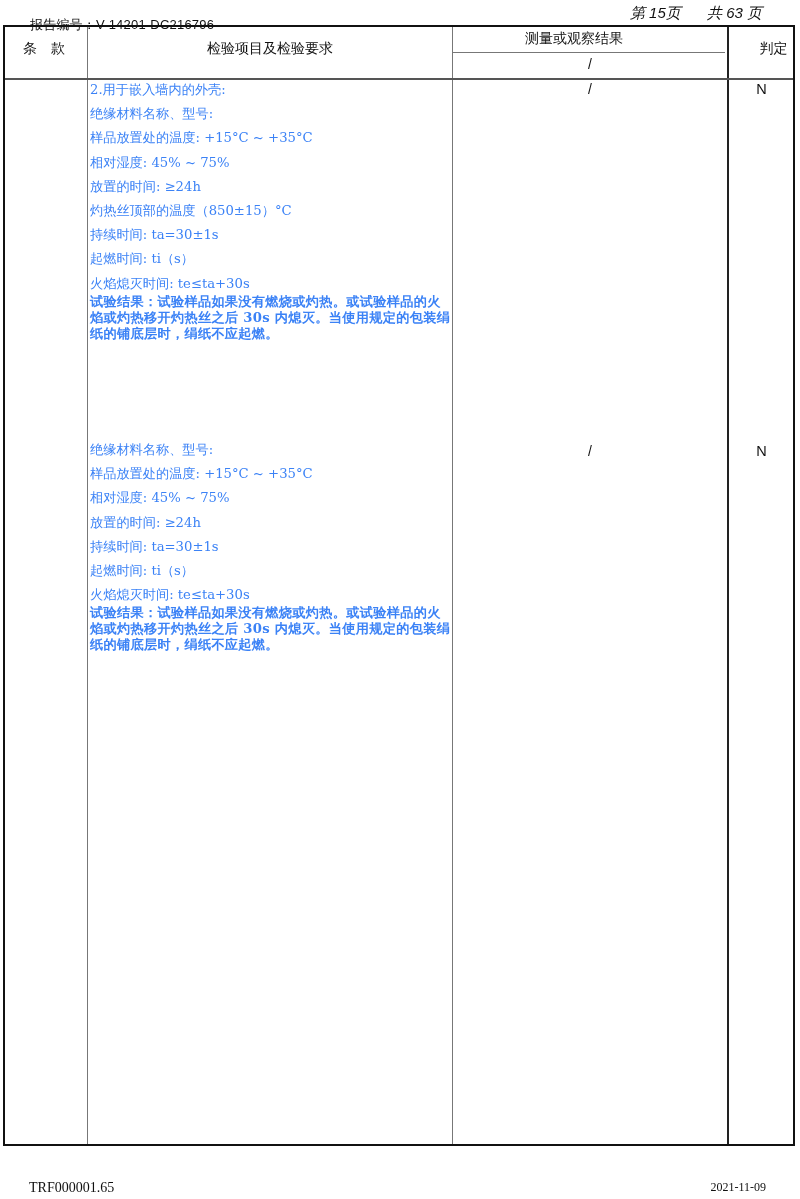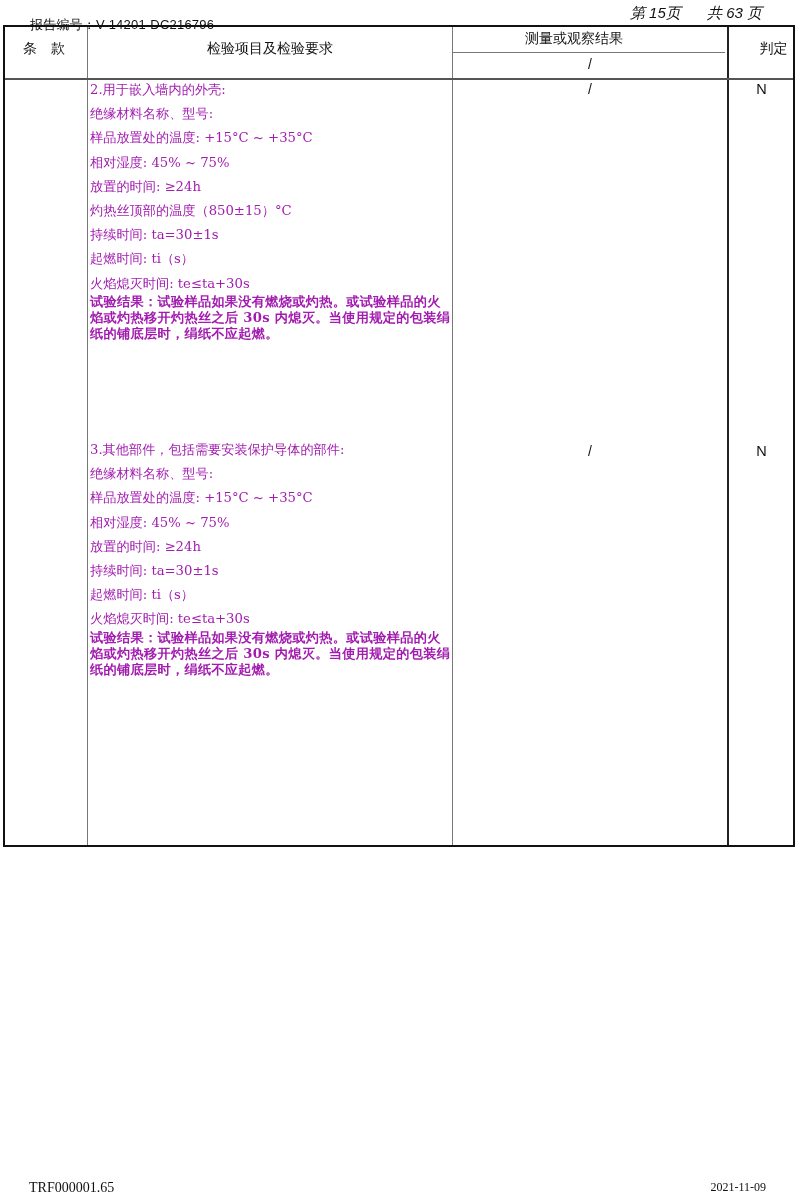--- a/index.html
+++ b/index.html
@@ -2,37 +2,37 @@
 <html><head>
 <meta charset="utf-8">
 <style>
   html, body { margin: 0; padding: 0; background: #ffffff; }
   body { width: 800px; height: 1199px; position: relative; overflow: hidden; color: #111; }
   .hdr-left { position: absolute; left: 30px; top: 16px; font-family: "Liberation Sans", "DejaVu Sans", sans-serif; font-size: 13px; letter-spacing: 0.2px; }
   .hdr-right { position: absolute; right: 38px; top: 4px; font-family: "Liberation Sans", "DejaVu Sans", sans-serif; font-size: 15px; }
   .hdr-right span { display: inline-block; font-style: italic; }
   .hdr-right .pg-total { margin-left: 22px; }
 
-  .tbl { position: absolute; left: 3px; top: 25px; width: 792px; height: 822px; border: 2px solid #111; box-sizing: border-box; }
+  .tbl { position: absolute; left: 3px; top: 25px; width: 792px; height: 1121px; border: 2px solid #111; box-sizing: border-box; }
   .vline { position: absolute; top: 0; bottom: 0; width: 1px; background: #777; }
   .vline.v1 { left: 82px; }
   .vline.v2 { left: 447px; }
   .vline.v3 { left: 722px; width: 1.5px; background: #222; }
   .hline { position: absolute; left: 0; right: 0; height: 1.5px; background: #555; }
   .hline.h-head { top: 51px; }
   .hline.h-sub { top: 25px; left: 448px; right: 68px; height: 1px; background: #777; }
 
   .cell { position: absolute; font-family: "Liberation Sans", "DejaVu Sans", sans-serif; font-size: 14px; text-align: center; }
   .c-clause { left: 0; width: 82px; top: 13px; letter-spacing: 14px; padding-left: 10px; box-sizing: border-box; }
   .c-item { left: 83px; width: 364px; top: 13px; }
   .c-meas { left: 432px; width: 274px; top: 3px; }
   .c-meas-sub { left: 448px; width: 274px; top: 29px; }
   .c-verdict { left: 723px; width: 67px; top: 13px; padding-left: 12px; }
 
-  .block { position: absolute; left: 85px; width: 362px; font-family: "DejaVu Serif", "Liberation Serif", serif; font-size: 13.2px; color: #a21caf; }
+  .block { position: absolute; left: 85px; width: 362px; font-family: "DejaVu Serif", "Liberation Serif", serif; font-size: 13.2px; color: #3b82f6; }
   .block .line { height: 24.2px; line-height: 22px; white-space: nowrap; }
   .block .para { line-height: 16px; margin-top: -3px; white-space: normal; letter-spacing: 0.3px; font-weight: bold; }
   .blk1 { top: 52px; }
   .blk2 { top: 412px; }
 
   .meas-val { position: absolute; left: 448px; width: 274px; text-align: center; font-family: "Liberation Sans", sans-serif; font-size: 14px; }
   .verd-val { position: absolute; left: 723px; width: 67px; text-align: center; font-family: "Liberation Sans", sans-serif; font-size: 14.5px; }
   .r1 { top: 54px; }
   .r2 { top: 416px; }
 
@@ -72,21 +72,20 @@
     <div class="line">灼热丝顶部的温度（850±15）°C</div>
     <div class="line">持续时间: ta=30±1s</div>
     <div class="line">起燃时间: ti（s）</div>
     <div class="line">火焰熄灭时间: te≤ta+30s</div>
     <div class="para">试验结果：试验样品如果没有燃烧或灼热。或试验样品的火焰或灼热移开灼热丝之后 30s 内熄灭。当使用规定的包装绢纸的铺底层时，绢纸不应起燃。</div>
   </div>
   <div class="meas-val r1">/</div>
   <div class="verd-val r1">N</div>
 
   <div class="block blk2">
-    <div class="line">3.其他部件，包括需要安装保护导体的部件:</div>
     <div class="line">绝缘材料名称、型号:</div>
     <div class="line">样品放置处的温度: +15°C ~ +35°C</div>
     <div class="line">相对湿度: 45% ~ 75%</div>
     <div class="line">放置的时间: ≥24h</div>
     <div class="line">持续时间: ta=30±1s</div>
     <div class="line">起燃时间: ti（s）</div>
     <div class="line">火焰熄灭时间: te≤ta+30s</div>
     <div class="para">试验结果：试验样品如果没有燃烧或灼热。或试验样品的火焰或灼热移开灼热丝之后 30s 内熄灭。当使用规定的包装绢纸的铺底层时，绢纸不应起燃。</div>
   </div>
   <div class="meas-val r2">/</div>

